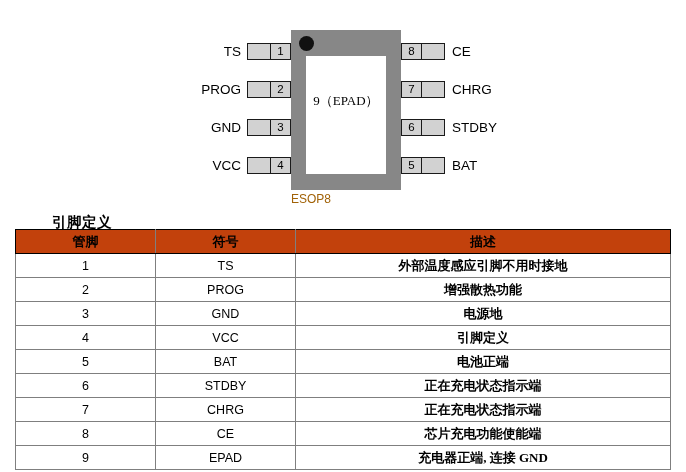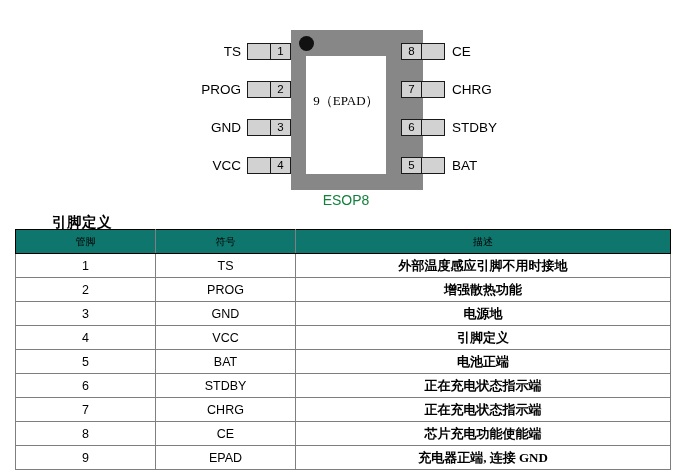--- a/index.html
+++ b/index.html
@@ -34,21 +34,20 @@
   }
 
   
   .ic-body {
     position: absolute;
     left: 95px;
     top: 12px;
     width: 110px;
     height: 160px;
     background: #878787;
-    padding-left: 22px;
   }
   .ic-epad {
     position: absolute;
     left: 15px;
     top: 26px;
     width: 80px;
     height: 118px;
     background: #ffffff;
   }
   .ic-dot {
@@ -113,23 +112,22 @@
     color: #000000;
   }
   .pin-row.left  .lead-num { border-left: 1.4px solid #1a1a1a; }
   .pin-row.right .lead-num { border-right: 1.4px solid #1a1a1a; }
 
   .pkg-name {
     position: absolute;
     left: 95px;
     top: 174px;
     width: 110px;
-    text-align: center;
-    font-size: 14px;
-    color: #15803d;
+    font-size: 12px;
+    color: #a16207;
   }
 
   
   #pin-definition-section {
     position: absolute;
     left: 0;
     top: 210px;
     width: 686px;
   }
   .section-title {
@@ -159,23 +157,23 @@
   table.pin-table td {
     border: 1px solid #7f7f7f;
     height: 23px;
     text-align: center;
     vertical-align: middle;
     padding: 0 2px;
     font-size: 12.5px;
     color: #000000;
   }
   table.pin-table thead th {
-    background: #0f766e;
-    font-weight: normal;
-    font-size: 10px;
+    background: #c2410c;
+    font-weight: bold;
+    font-size: 13px;
     border-bottom: 1.4px solid #000000;
     border-top: 1.4px solid #000000;
   }
   table.pin-table thead th:first-child { border-left: 1.4px solid #000000; }
   table.pin-table thead th:last-child  { border-right: 1.4px solid #000000; }
 
   table.pin-table tbody td { background: #ffffff; }
   table.pin-table tbody tr td.col-desc {
     font-family: "Liberation Serif", "DejaVu Serif", serif;
     font-size: 13px;

